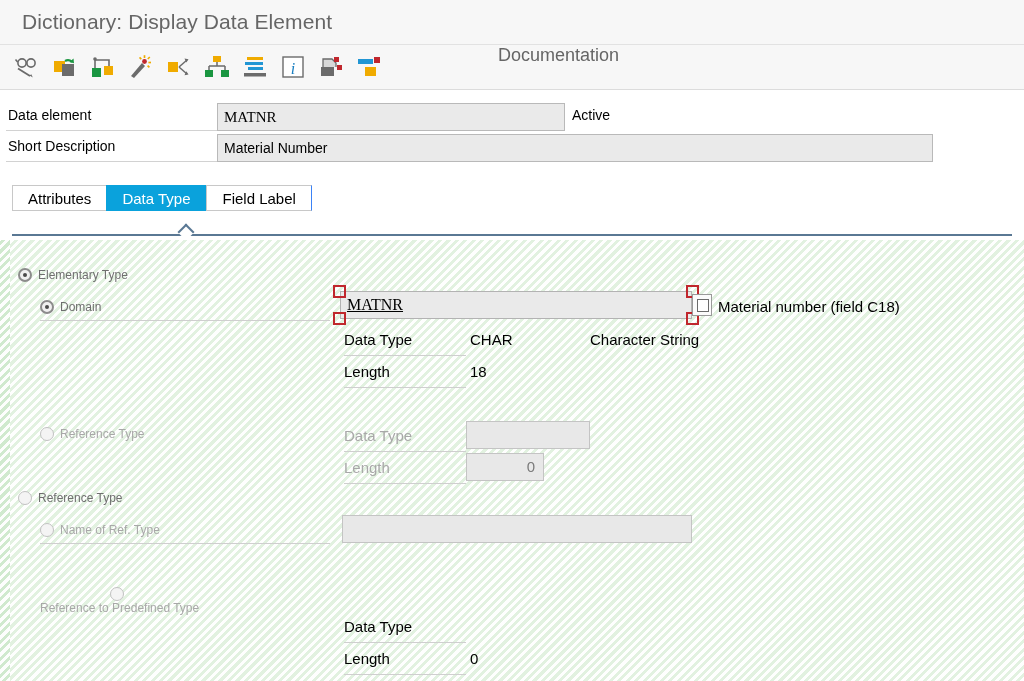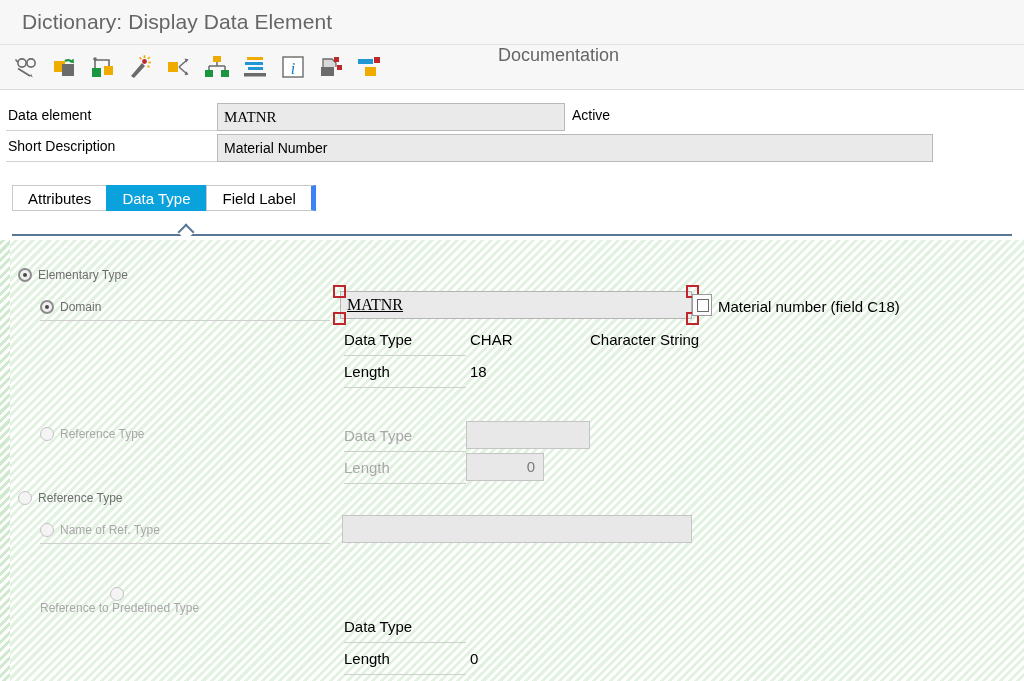--- a/index.html
+++ b/index.html
@@ -155,21 +155,21 @@
     padding: 0 15px;
     font-size: 15px;
     color: #000000;
     background: #ffffff;
     border: 1px solid #c8c8c8;
     border-right: none;
     box-sizing: border-box;
     white-space: nowrap;
     cursor: pointer;
   }
-  .tab:last-child { border-right: 5px solid #3b82f6; }
+  .tab:last-child { border-right: 1px solid #3b82f6; }
   .tab.active {
     background: #0aa2dc;
     color: #ffffff;
     border-color: #0aa2dc;
     border-right: 1px solid #0aa2dc;
   }
   .tab-underline {
     position: absolute;
     left: 12px;
     top: 69px;

